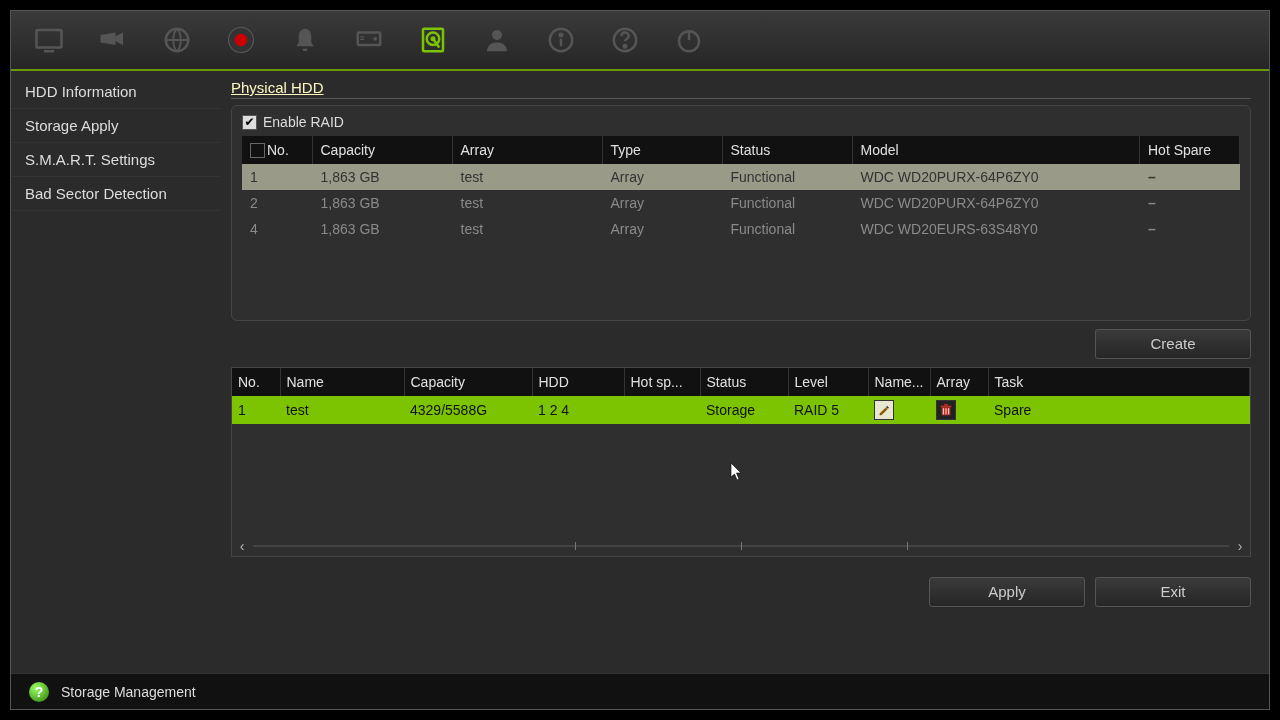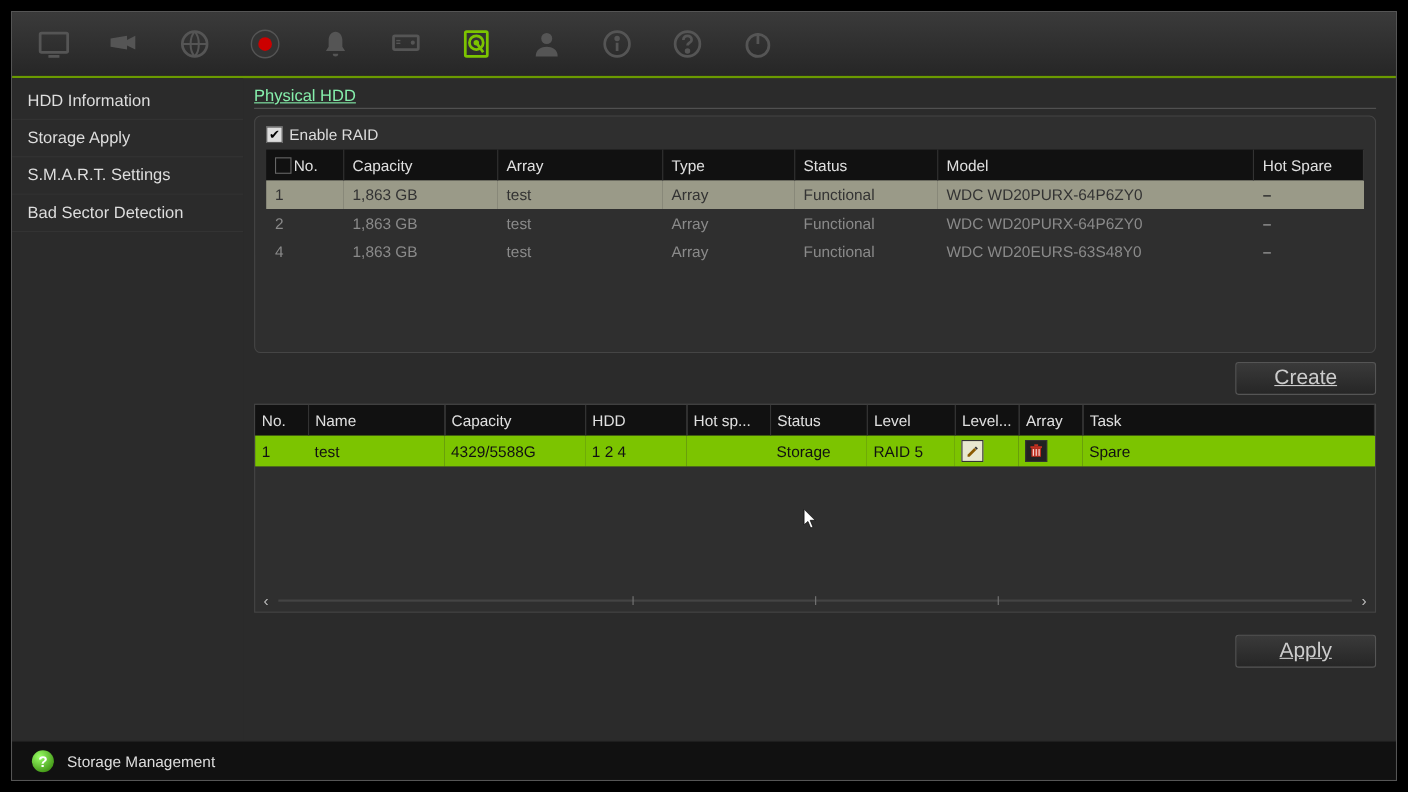--- a/index.html
+++ b/index.html
@@ -16,37 +16,37 @@
 
 .body { flex: 1; display: flex; overflow: hidden; }
 
 
 .sidebar { width: 210px; background: #2b2b2b; padding-top: 4px; }
 .sidebar .item { height: 34px; line-height: 34px; padding: 0 14px; color: #ddd; border-bottom: 1px solid #333; cursor: pointer; font-size: 15px; }
 .sidebar .item.active { background: #7cc400; color: #fff; font-weight: 500;}
 
 
 .main { flex: 1; padding: 8px 18px 8px 10px; display: flex; flex-direction: column; overflow:hidden;}
-.page-title { color: #86efac; font-size: 15px; border-bottom: 1px solid #555; padding-bottom: 2px; margin-bottom: 6px; text-decoration: underline;}
+.page-title { color: #fef9c3; font-size: 15px; border-bottom: 1px solid #555; padding-bottom: 2px; margin-bottom: 6px; text-decoration: underline;}
 
 .panel { background: #2f2f2f; border: 1px solid #454545; border-radius: 6px; padding: 8px 10px; }
 
 .enable-row { display: flex; align-items: center; gap: 6px; margin-bottom: 6px; color:#ddd;}
 .chk { width: 15px; height: 15px; background: #ddd; border: 1px solid #555; display:inline-flex; align-items:center; justify-content:center; font-size:12px; color:#000;}
 
 table.hdd { width: 100%; border-collapse: collapse; font-size: 14px; }
 table.hdd th { background: #111; color: #e0e0e0; font-weight: normal; text-align: left; padding: 4px 8px; border-right: 1px solid #333; height:28px;}
 table.hdd td { padding: 3px 8px; color: #8a8a8a; border-right: 1px solid transparent; height:26px;}
 .hdd-thead-chk { width:15px; height:15px; background:#111; border:1px solid #666; display:inline-block; vertical-align:middle; margin-right:2px;}
 table.hdd tr.sel td { background: #9a9a88; color: #333; }
 .hotspare-dash { color:#888; font-weight:bold; letter-spacing:1px;}
 tr.sel .hotspare-dash { color:#333; }
 
 .btn-row { display:flex; justify-content:flex-end; margin:8px 0; }
-.btn { background: linear-gradient(#3a3a3a,#262626); border:1px solid #555; color:#ccc; width:128px; height:30px; line-height:28px; text-align:center; border-radius:3px; cursor:pointer; font-size:19px;text-decoration:underline;}
+.btn { background: linear-gradient(#3a3a3a,#262626); border:1px solid #555; color:#ccc; width:156px; height:30px; line-height:28px; text-align:center; border-radius:3px; cursor:pointer; font-size:15px;}
 .btn + .btn { margin-left:10px; }
 
 
 .array-wrap { border:1px solid #454545; background:#2f2f2f; height:190px; position:relative;}
 table.arr { width:100%; border-collapse:collapse; font-size:14px; }
 table.arr th { background:#111; color:#e0e0e0; font-weight:normal; text-align:left; padding:4px 6px; border-right:1px solid #333; height:28px; white-space:nowrap; overflow:hidden;}
 table.arr td { padding:4px 6px; height:28px; }
 tr.arr-row { background:#7cc400; color:#111; }
 tr.arr-row td { color:#111; }
 
@@ -235,21 +235,21 @@
             </colgroup>
           <thead>
               <tr>
             <th>No.</th>
             <th>Name</th>
             <th>Capacity</th>
             <th>HDD</th>
             <th>Hot sp...</th>
             <th>Status</th>
             <th>Level</th>
-            <th>Level...</th>
+            <th>Name...</th>
             <th>Array</th>
             <th>Task</th>
           </tr>
             </thead>
           <tbody id="arr-body">
               <tr class="arr-row">
                 <td>1</td>
                 <td>test</td>
                 <td>4329/5588G</td>
                 <td>1  2  4</td>
@@ -281,20 +281,21 @@
               <div class="tick" style="left:33%"></div>
               <div class="tick" style="left:50%"></div>
               <div class="tick" style="left:67%"></div>
             </div>
           <div class="arrow">›</div>
         </div>
       </div>
 
       <div class="bottom-btns">
         <div class="btn">Apply</div>
+        <div class="btn">Exit</div>
       </div>
     </div>
   </div>
 
   <div class="statusbar">
     <div class="qicon">?</div>
     <span>Storage Management</span>
   </div>
 </div>
 

